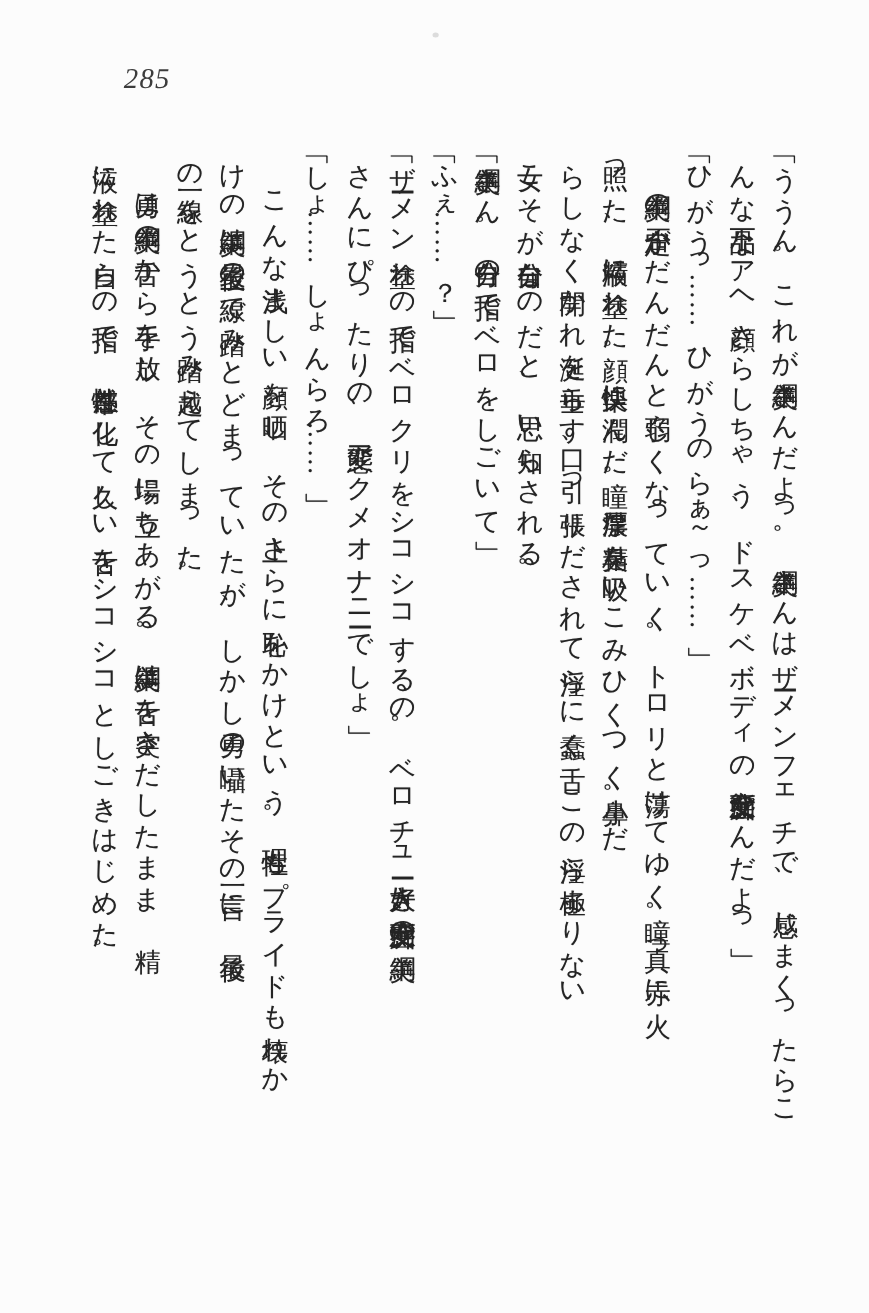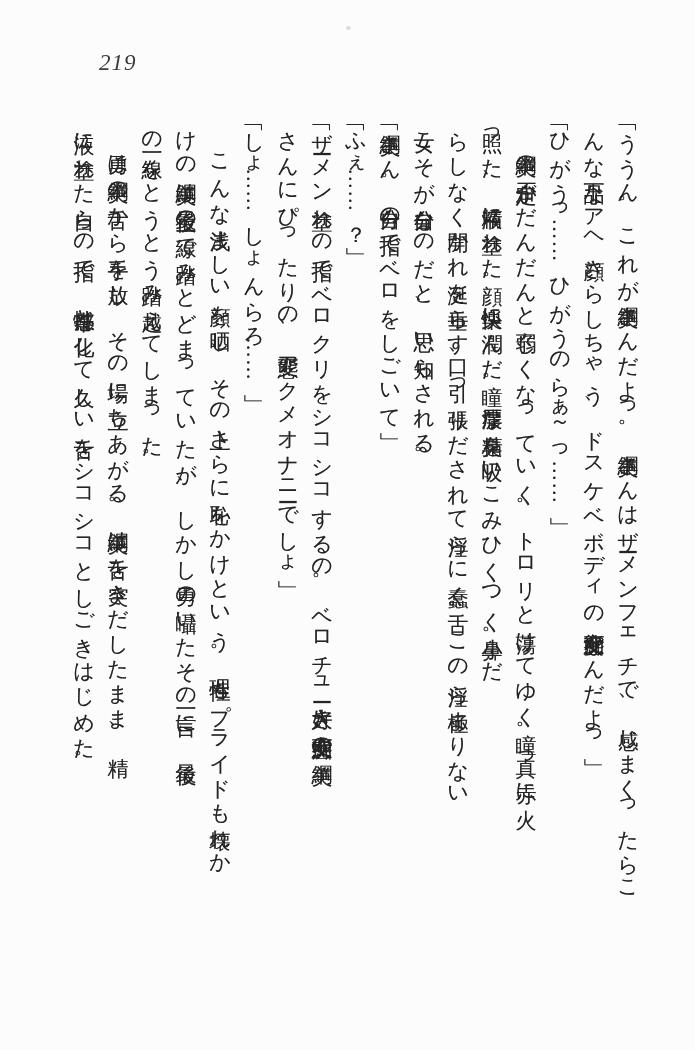--- a/index.html
+++ b/index.html
@@ -54,21 +54,21 @@
   }
   .tline{
     white-space:nowrap;
     line-height:34px;
   }
 </style>
 </head>
 <body>
 
 <div class="page">
-  <span class="pageno">219</span>
+  <span class="pageno">285</span>
   <div class="speck"></div>
   <div class="textblock" id="textblock">
       <div class="tline">「ううん。これが美綱さんだよっ。美綱さんはザーメンフェチで、感じまくったらこ</div>
       <div class="tline">んな下品なアヘ顔さらしちゃう、ドスケベボディの変態痴女なんだよっ」</div>
       <div class="tline">「ひがうっ……ひがうのらぁ～っ……」</div>
       <div class="tline">　美綱の否定がだんだんと弱々しくなっていく。トロリと蕩けてゆく瞳。真っ赤に火</div>
       <div class="tline">照った、精液に塗れた顔。快楽に潤んだ瞳。濃厚な精臭を吸いこみひくつく小鼻。だ</div>
       <div class="tline">らしなく開かれ涎を垂らす口、引っ張りだされて淫らに蠢く舌。この淫ら極まりない</div>
       <div class="tline">女こそが自分なのだと、思い知らされる。</div>
       <div class="tline">「美綱さん。自分の指でベロをしごいて」</div>

